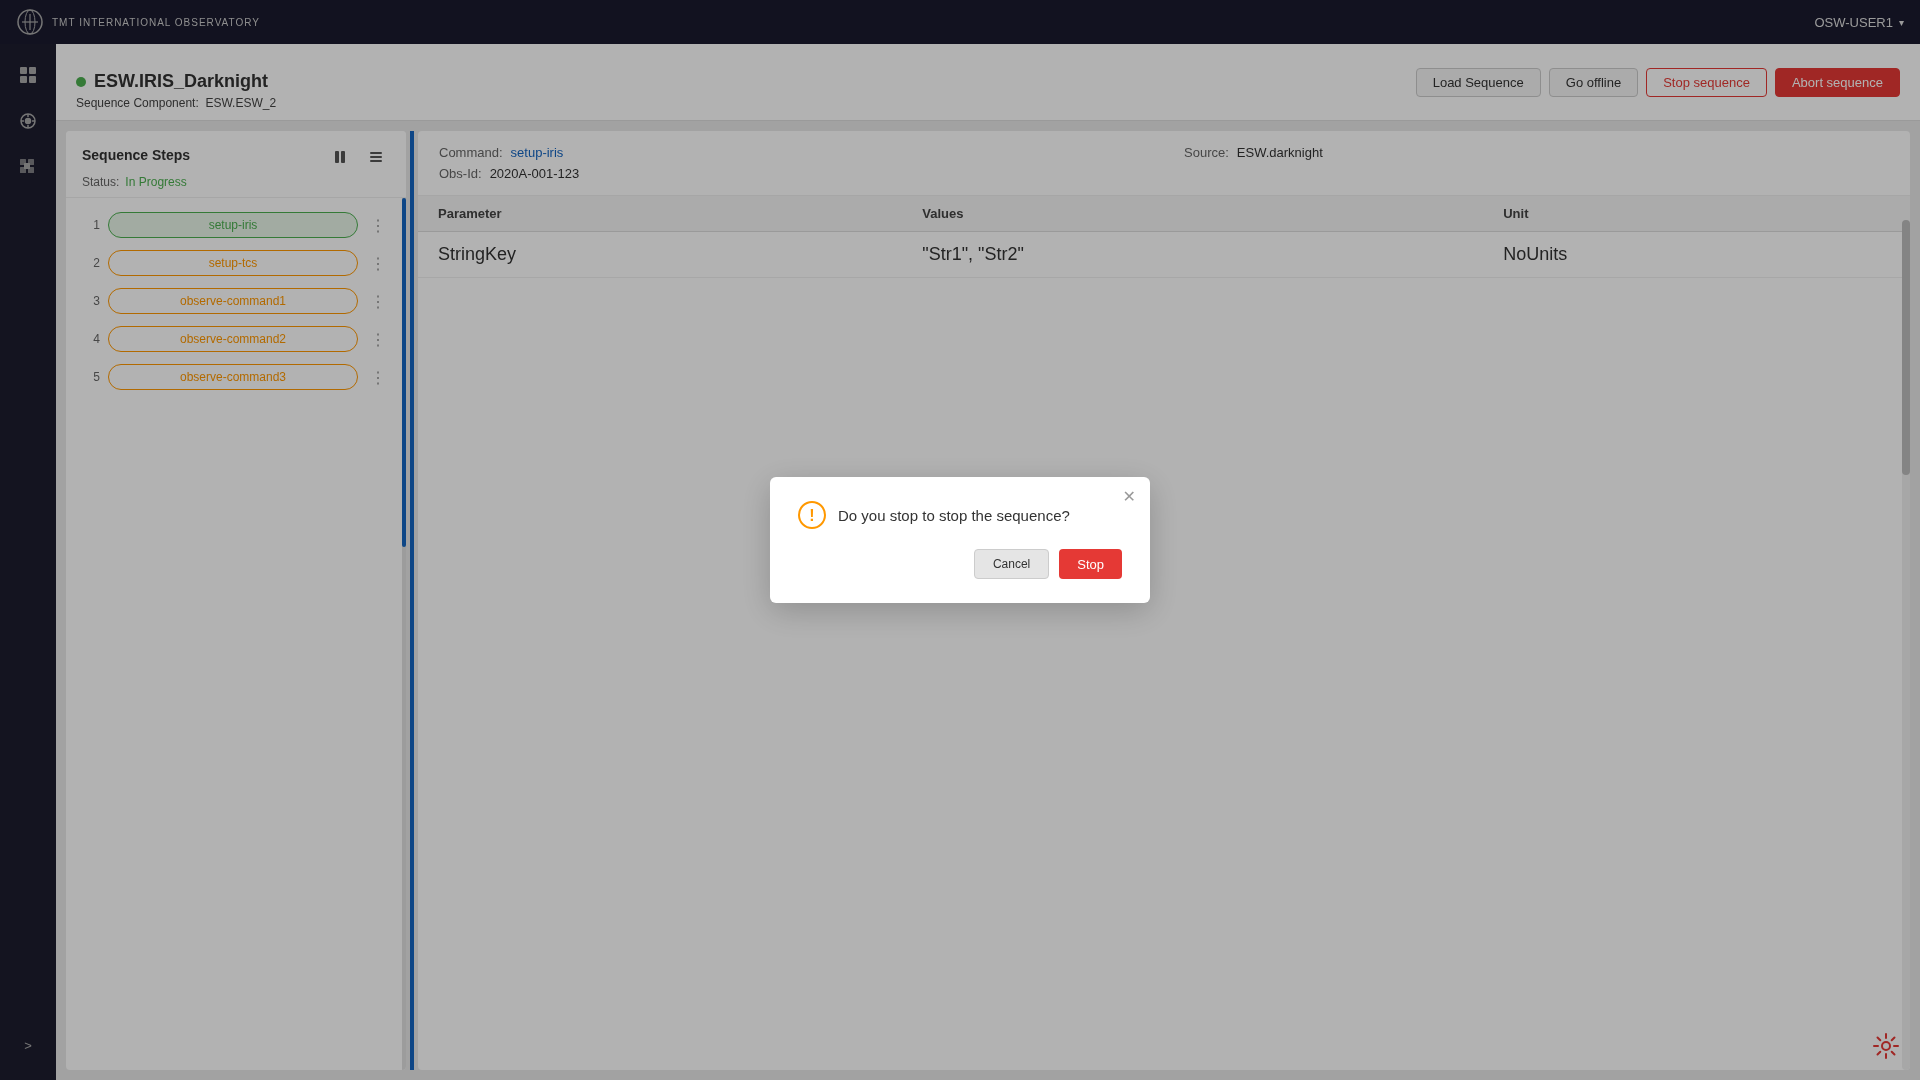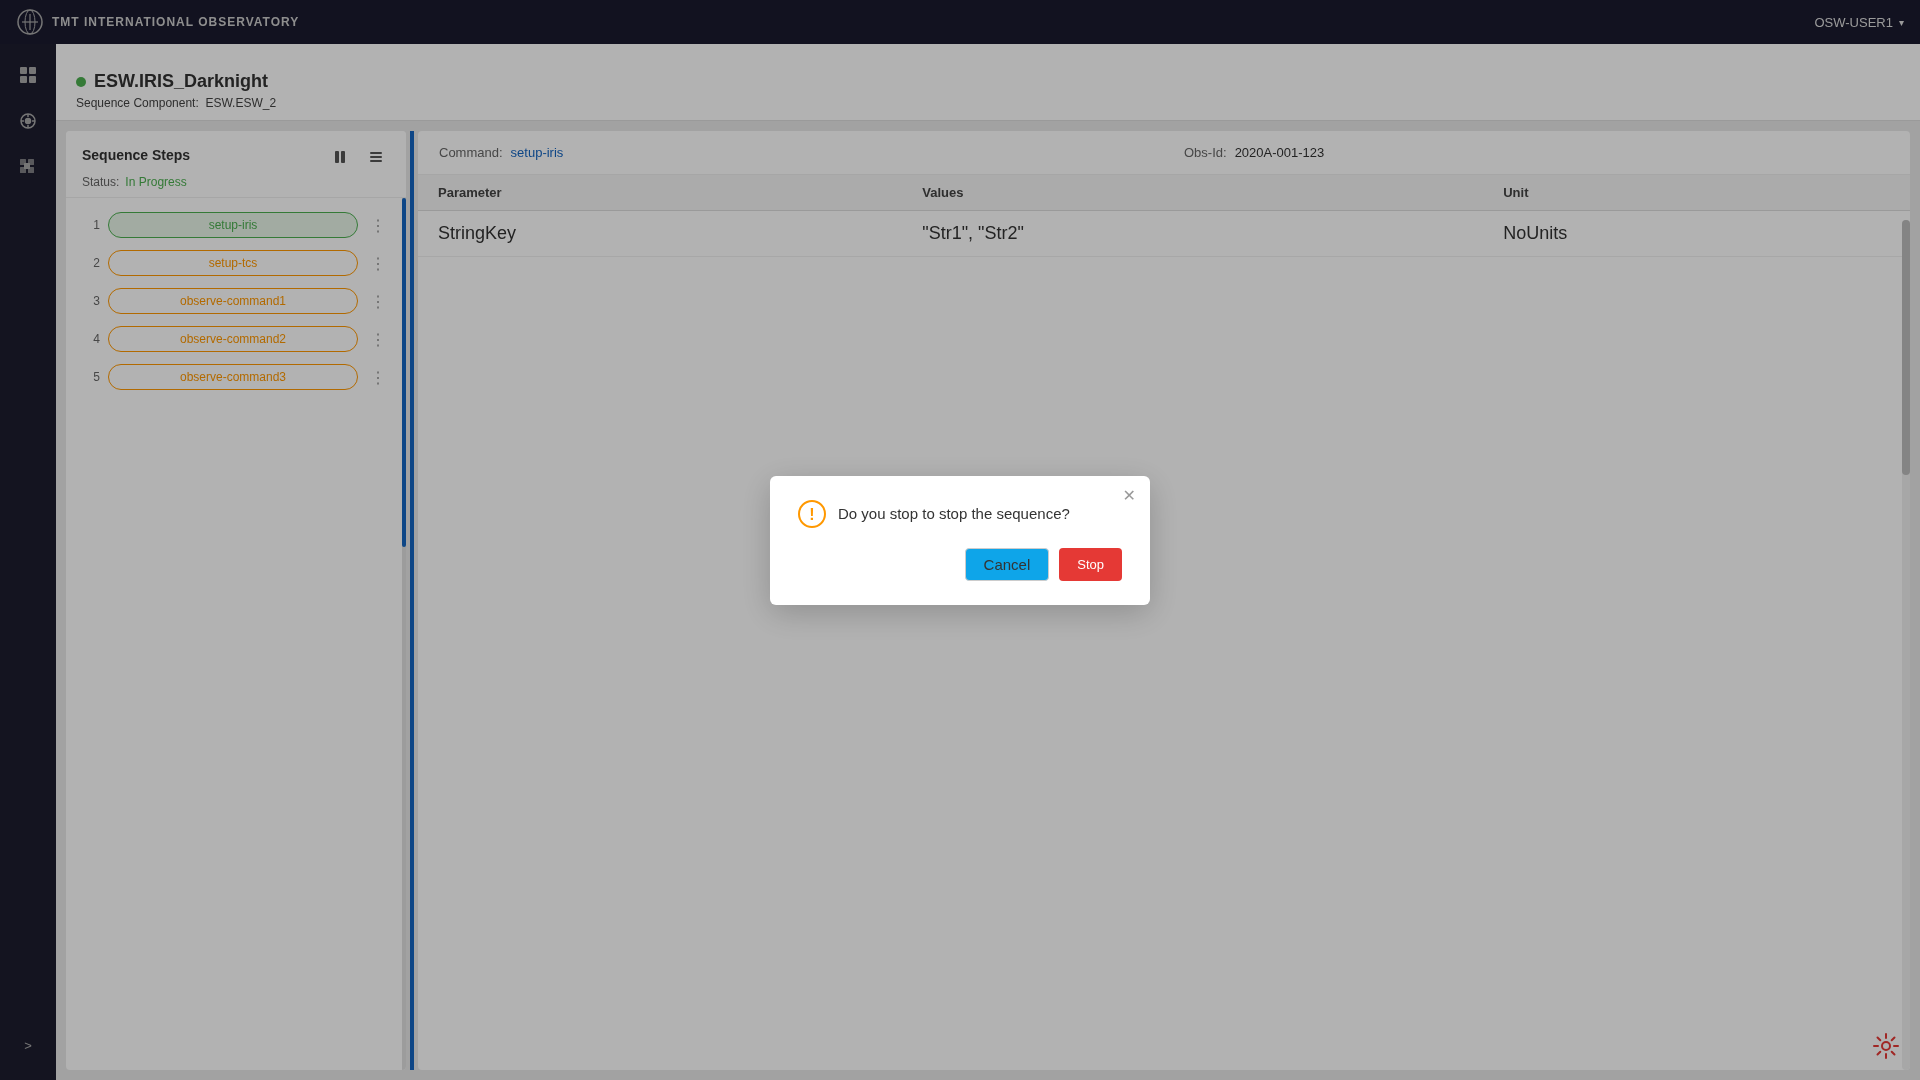--- a/index.html
+++ b/index.html
@@ -12,23 +12,23 @@
       display: flex;
       align-items: center;
       justify-content: space-between;
       padding: 0 16px;
       color: #fff;
     }
     .top-bar-logo {
       display: flex;
       align-items: center;
       gap: 8px;
-      font-size: 12px;
+      font-size: 10px;
       letter-spacing: 1px;
-      font-weight: 700;
+      font-weight: 400;
       color: #ccc;
     }
     .logo-icon {
       width: 28px;
       height: 28px;
     }
     .top-bar-user {
       display: flex;
       align-items: center;
       gap: 4px;
@@ -314,23 +314,23 @@
     }
     .modal-actions {
       display: flex;
       justify-content: flex-end;
       gap: 10px;
     }
     .btn-cancel {
       padding: 7px 18px;
       border: 1px solid #ccc;
       border-radius: 4px;
-      background: #0ea5e9;
-      cursor: pointer;
-      font-size: 15px;
+      background: #e5e5e5;
+      cursor: pointer;
+      font-size: 12px;
       color: #333;
     }
     .btn-stop {
       padding: 7px 18px;
       border: none;
       border-radius: 4px;
       background: #e53935;
       color: #fff;
       cursor: pointer;
       font-size: 13px;
@@ -418,20 +418,26 @@
     <div class="header-bar">
       <div class="header-left">
         <div class="header-title">
           <div class="status-dot"></div>
           <span>ESW.IRIS_Darknight</span>
         </div>
         <div class="header-subtitle">
           <span>Sequence Component:</span>
           &nbsp;<span style="font-weight:500;color:#444;">ESW.ESW_2</span>
         </div>
+      </div>
+      <div class="header-actions">
+        <button class="btn">Load Sequence</button>
+        <button class="btn">Go offline</button>
+        <button class="btn btn-outline-red">Stop sequence</button>
+        <button class="btn btn-red">Abort sequence</button>
       </div>
     </div>
 
     <div class="sequence-area">
 
       <div class="steps-panel">
         <div class="steps-header">
           <div class="steps-title-row">
             <span class="steps-title">Sequence Steps</span>
             <div class="steps-header-controls">
@@ -494,20 +500,24 @@
 
       <div style="width:4px;background:#1565c0;border-radius:2px;margin:-10px 0;align-self:stretch;"></div>
 
       <div class="detail-panel">
         <div class="detail-header">
           <div class="detail-field">
             <span class="detail-label">Command:</span>
             <span class="detail-value">setup-iris</span>
           </div>
           <div class="detail-field">
+            <span class="detail-label">Source:</span>
+            <span class="detail-value-normal">ESW.darknight</span>
+          </div>
+          <div class="detail-field">
             <span class="detail-label">Obs-Id:</span>
             <span class="detail-value-normal">2020A-001-123</span>
           </div>
         </div>
         <div class="params-table">
           <table>
             <thead>
               <tr>
                 <th>Parameter</th>
                 <th>Values</th>

